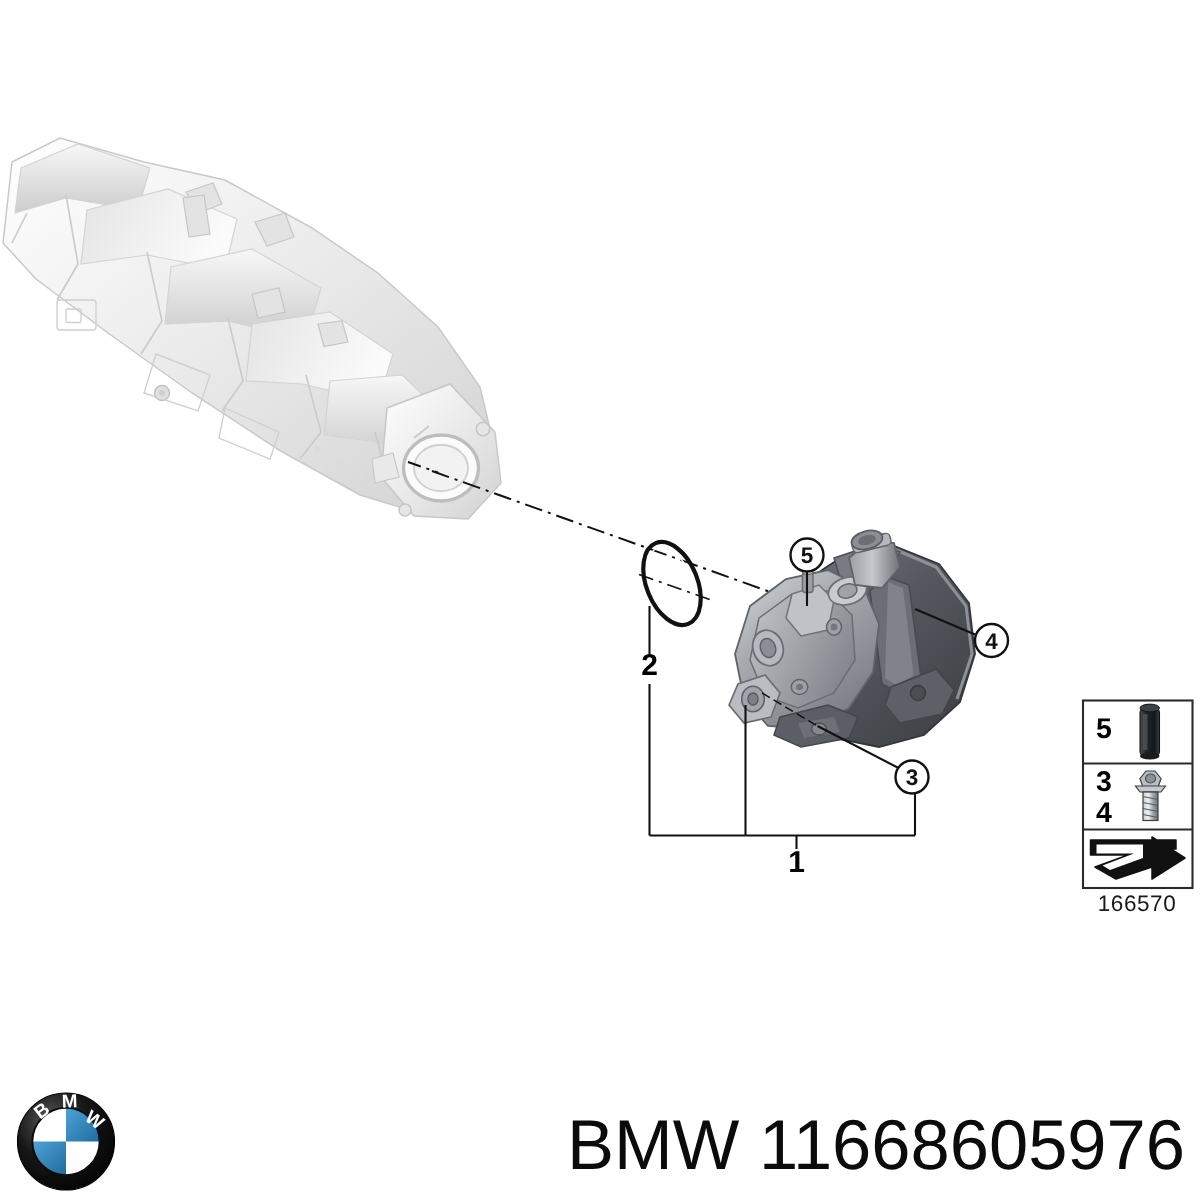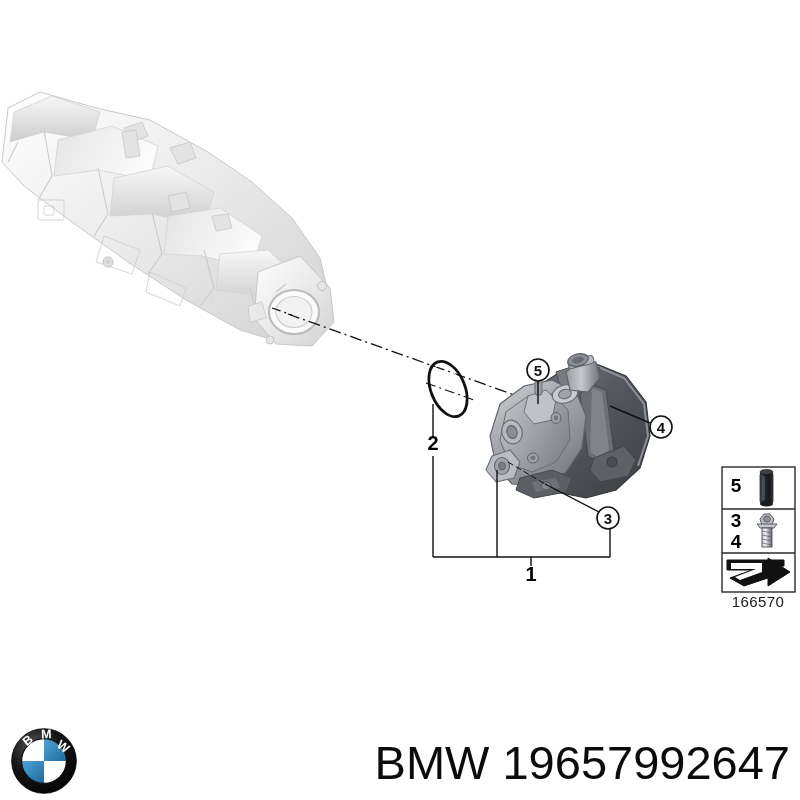--- a/index.html
+++ b/index.html
@@ -321,15 +321,15 @@
     <path d="M 50,16 A 34,34 0 0 1 84,50 L 50,50 Z" fill="url(#gLogoBlue)"></path>
     <path d="M 50,50 L 16,50 A 34,34 0 0 0 50,84 Z" fill="url(#gLogoBlue)"></path>
     <circle cx="50" cy="50" r="34" fill="none" stroke="#0d0d0d" stroke-width="2"></circle>
     <g fill="#ffffff" font-family="'Liberation Sans', sans-serif" font-size="19" font-weight="700">
       <text x="24" y="28" transform="rotate(-38 24 28)">B</text>
       <text x="46" y="16" transform="rotate(-2 46 16)">M</text>
       <text x="68" y="28" transform="rotate(36 68 28)">W</text>
     </g>
   </svg>
 
-  <div id="footer-caption">BMW 19657992647</div>
+  <div id="footer-caption">BMW 11668605976</div>
 
 </div>
 
 </body></html>

